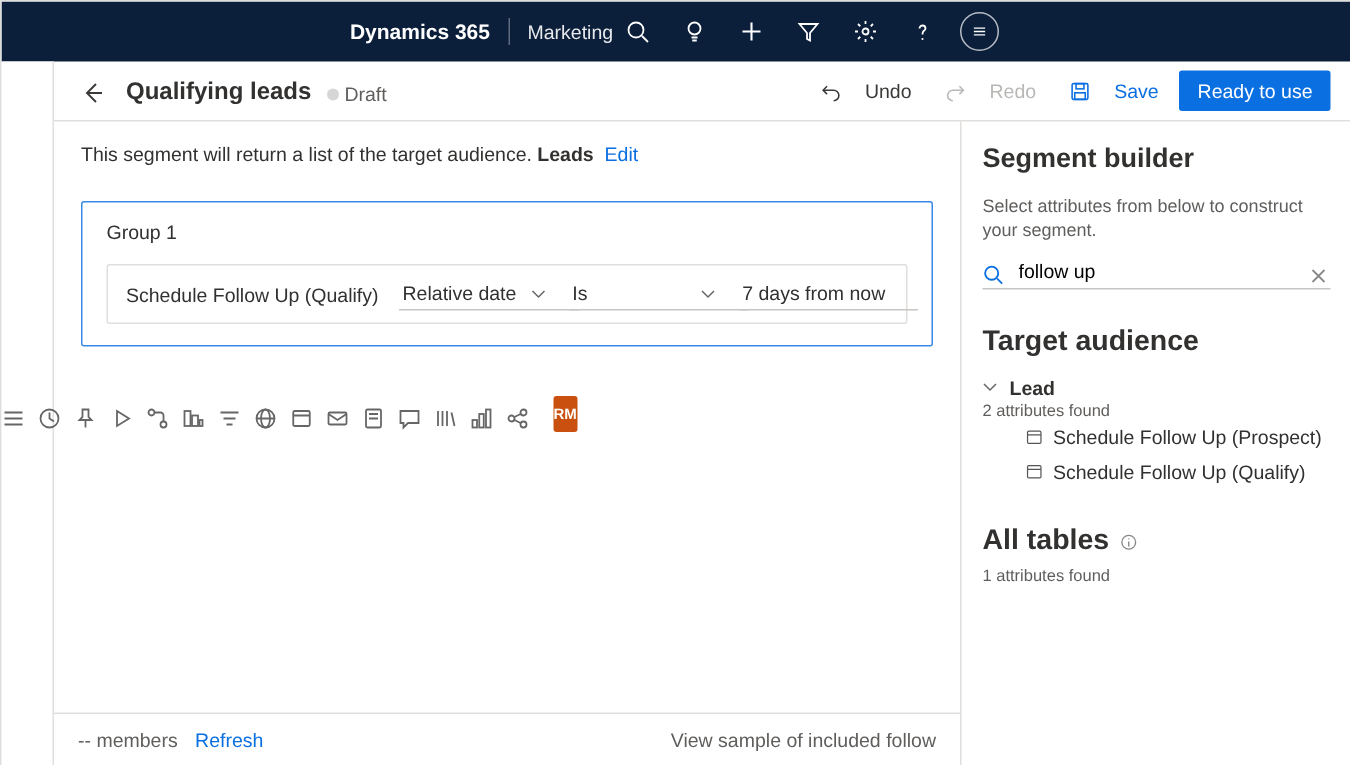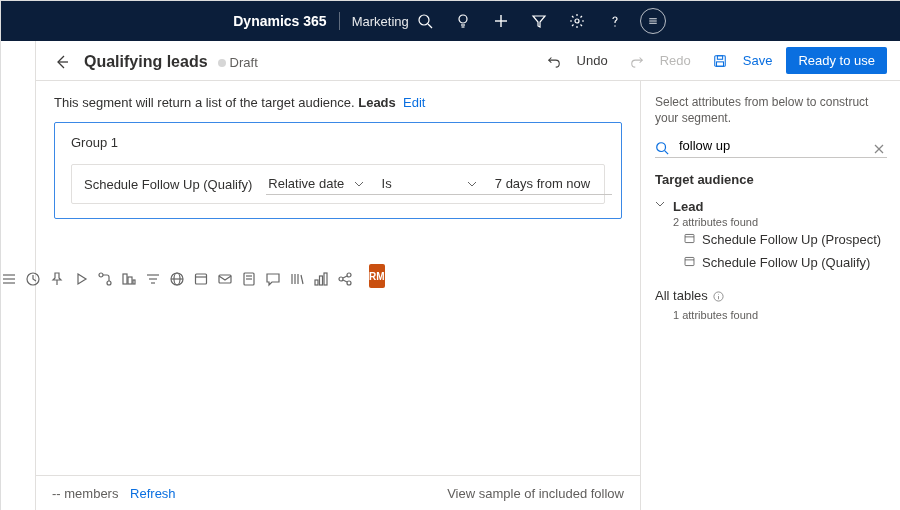--- a/index.html
+++ b/index.html
@@ -51,21 +51,21 @@
   .status-text{color:var(--muted);font-size:13px}
   .hdr-actions{display:flex;align-items:center;gap:6px}
   .hdr-btn{display:flex;align-items:center;gap:16px;padding:4px 8px;border-radius:2px;cursor:pointer;font-size:13px}
   .hdr-btn.disabled{color:#b9b8b6;cursor:default}
   .hdr-btn svg{stroke:currentColor;fill:none}
   .primary-btn{background:var(--blue);color:#ffffff;font-size:13px;padding:6px 12px;border-radius:2px;cursor:pointer;font-weight:500}
 
   
   .editor-wrap{flex:1;display:flex;min-height:0}
   .editor{flex:1;padding:14px 18px 0 18px;display:flex;flex-direction:column;min-width:0}
-  .intro{margin-bottom:12px}
+  .intro{margin-bottom:24px}
   .intro strong{font-weight:600}
   .link{color:var(--blue);cursor:pointer}
   .group-box{border:1px solid var(--blue-border);border-radius:2px;padding:12px 16px 14px 16px}
   .group-title{font-size:13px;margin-bottom:14px;color:var(--text)}
   .criteria-row{border:1px solid var(--border);border-radius:2px;background:#fff;display:flex;align-items:center;gap:14px;padding:8px 12px}
   .attr-label{font-size:13px;white-space:nowrap}
   .cr-field{flex:1;min-width:70px;position:relative}
   .cr-input{width:100%;border:none;border-bottom:1px solid var(--border-dark);background:transparent;font-size:13px;padding:3px 18px 3px 2px;color:var(--text)}
   .chev{position:absolute;right:2px;top:6px;pointer-events:none}
   .add-sub{margin-top:12px;color:var(--blue);display:flex;align-items:center;gap:6px;cursor:pointer;font-size:13px}
@@ -77,23 +77,23 @@
   .footer .refresh{color:var(--blue);cursor:pointer;margin-left:8px}
 
   
   .panel{width:232px;border-left:1px solid var(--panel-border);padding:14px 14px;display:flex;flex-direction:column;gap:8px}
   .panel h2{font-size:18px;font-weight:600;margin:0 0 6px 0}
   .panel-desc{font-size:12px;color:var(--muted);line-height:1.3}
   .search-wrap{position:relative;border-bottom:1px solid var(--border-dark);display:flex;align-items:flex-end}
   .search-wrap input{flex:1;border:none;font-size:13px;padding:4px 4px;background:transparent}
   .sicon{width:16px;height:16px;margin-right:4px}
   .clear{width:16px;height:16px;cursor:pointer;display:flex;align-items:center;justify-content:center}
-  .sect-title{font-weight:600;font-size:13px;margin-top:6px}
-  .tree-item{display:flex;gap:6px;padding:4px 0;font-size:13px;cursor:pointer}
-  .tree-sub{font-size:11px;color:var(--muted);margin-left:18px;margin-top:-2px}
+  .sect-title{font-weight:600;font-size:19px;margin-top:16px}
+  .tree-item{display:flex;align-items:center;gap:6px;padding:4px 0;font-size:13px;cursor:pointer}
+  .tree-sub{font-size:11px;color:var(--muted);margin-top:-2px}
   .tree-indent2{margin-left:28px}
   .chevron{width:12px;height:12px}
 
   svg{display:block}
 </style>
 </head>
 <body>
 
 <div class="app">
 
@@ -337,20 +337,21 @@
           <div class="footer">
             <div>
               <span>-- members</span>
               <span class="refresh">Refresh</span>
             </div>
             <span style="color:var(--muted)">View sample of included follow</span>
           </div>
         </div>
 
         <div class="panel">
+          <h2>Segment builder</h2>
           <div class="panel-desc">Select attributes from below to construct your segment.</div>
 
           <div class="search-wrap">
             <span class="sicon">
                 <svg width="14" height="14" viewBox="0 0 16 16" stroke="var(--blue)" stroke-width="1.4" fill="none">
                   <circle cx="7" cy="7" r="5"></circle>
                   <line x1="11" y1="11" x2="15" y2="15"></line>
                 </svg>
               </span>
             <input value="follow up" style="">
@@ -388,21 +389,21 @@
               <span>
                   <svg width="13" height="13" viewBox="0 0 16 16" stroke="#555" stroke-width="1" fill="none">
                     <rect x="2.5" y="3" width="11" height="10" rx="1"></rect>
                     <line x1="2.5" y1="6" x2="13.5" y2="6"></line>
                   </svg>
                 </span>
               <span>Schedule Follow Up (Qualify)</span>
             </div>
           </div>
 
-          <div class="sect-title" style="font-weight:400">
+          <div class="sect-title" style="font-weight:700">
             <span>All tables</span>
             <span style="display:inline-block;vertical-align:middle;margin-left:2px"><svg width="11" height="11" viewBox="0 0 12 12" stroke="#888" stroke-width="1" fill="none">
                   <circle cx="6" cy="6" r="5"></circle>
                   <line x1="6" y1="5.5" x2="6" y2="9"></line>
                   <circle cx="6" cy="3.5" r="0.5" fill="#888" stroke="none"></circle>
                 </svg></span>
           </div>
 
           <div>
             <div class="tree-sub">1 attributes found</div>

